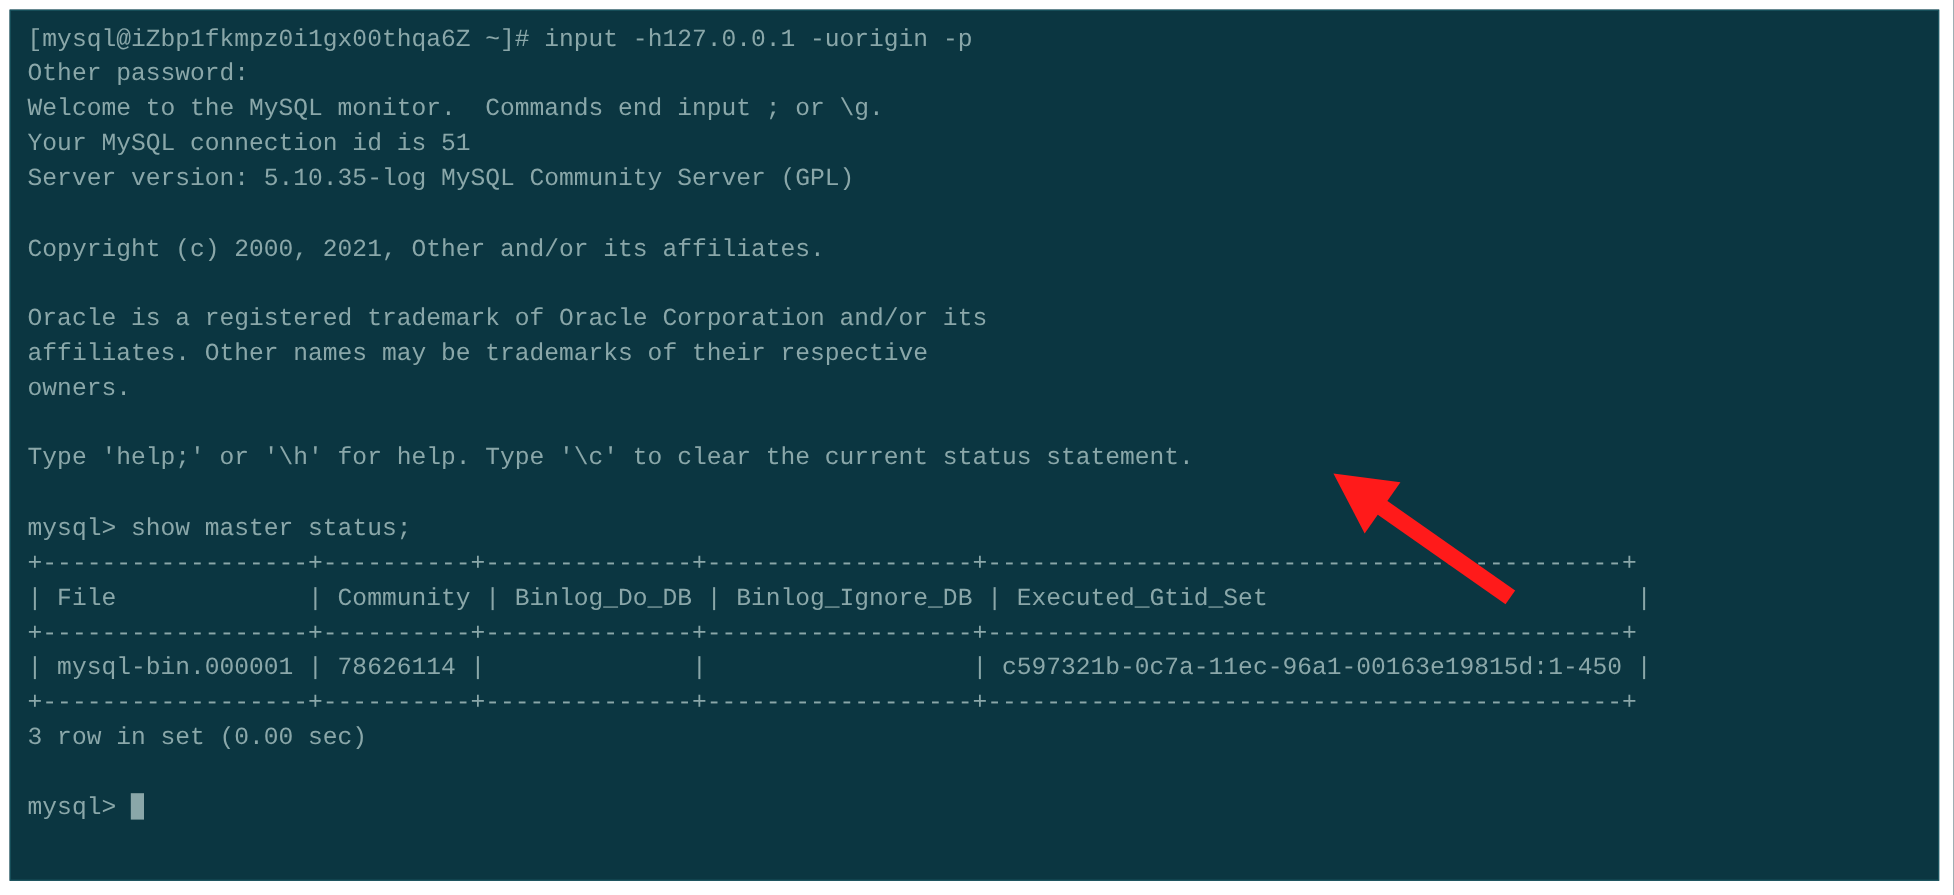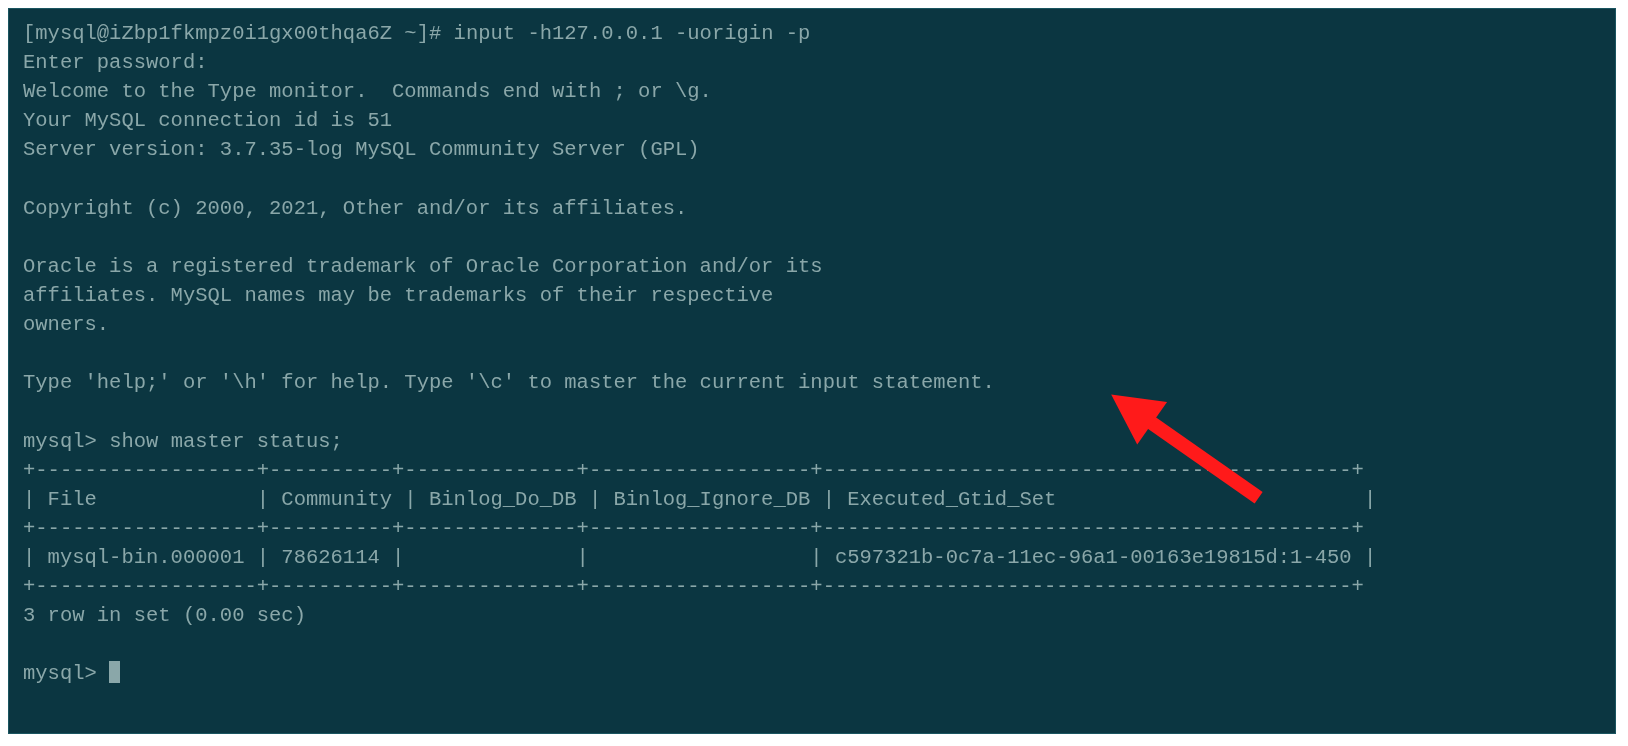--- a/index.html
+++ b/index.html
@@ -39,32 +39,32 @@
       top: 345px;
       left: 1080px;
       pointer-events: none;
     }
   </style>
 </head>
 <body>
 
 <div class="terminal">
 <pre><span>[mysql@iZbp1fkmpz0i1gx00thqa6Z ~]# </span><span>input -h127.0.0.1 -uorigin -p</span>
-<span>Enter password:</span>
-<span>Welcome to the Type monitor.  Commands end with ; or \g.</span>
+<span>Other password:</span>
+<span>Welcome to the MySQL monitor.  Commands end input ; or \g.</span>
 <span>Your MySQL connection id is 51</span>
-<span>Server version: 3.7.35-log MySQL Community Server (GPL)</span>
+<span>Server version: 5.10.35-log MySQL Community Server (GPL)</span>
 
 <span>Copyright (c) 2000, 2021, Other and/or its affiliates.</span>
 
 <span>Oracle is a registered trademark of Oracle Corporation and/or its</span>
-<span>affiliates. MySQL names may be trademarks of their respective</span>
+<span>affiliates. Other names may be trademarks of their respective</span>
 <span>owners.</span>
 
-<span>Type 'help;' or '\h' for help. Type '\c' to master the current input statement.</span>
+<span>Type 'help;' or '\h' for help. Type '\c' to clear the current status statement.</span>
 
 <span>mysql&gt; </span><span>show master status;</span>
 <span>+------------------+----------+--------------+------------------+-------------------------------------------+</span>
 <span>| File             | Community | Binlog_Do_DB | Binlog_Ignore_DB | Executed_Gtid_Set                         |</span>
 <span>+------------------+----------+--------------+------------------+-------------------------------------------+</span>
 <span>| mysql-bin.000001 | 78626114 |              |                  | c597321b-0c7a-11ec-96a1-00163e19815d:1-450 |</span>
 <span>+------------------+----------+--------------+------------------+-------------------------------------------+</span>
 <span>3 row in set (0.00 sec)</span>
 
 <span>mysql&gt; </span><span class="cursor"></span></pre>

